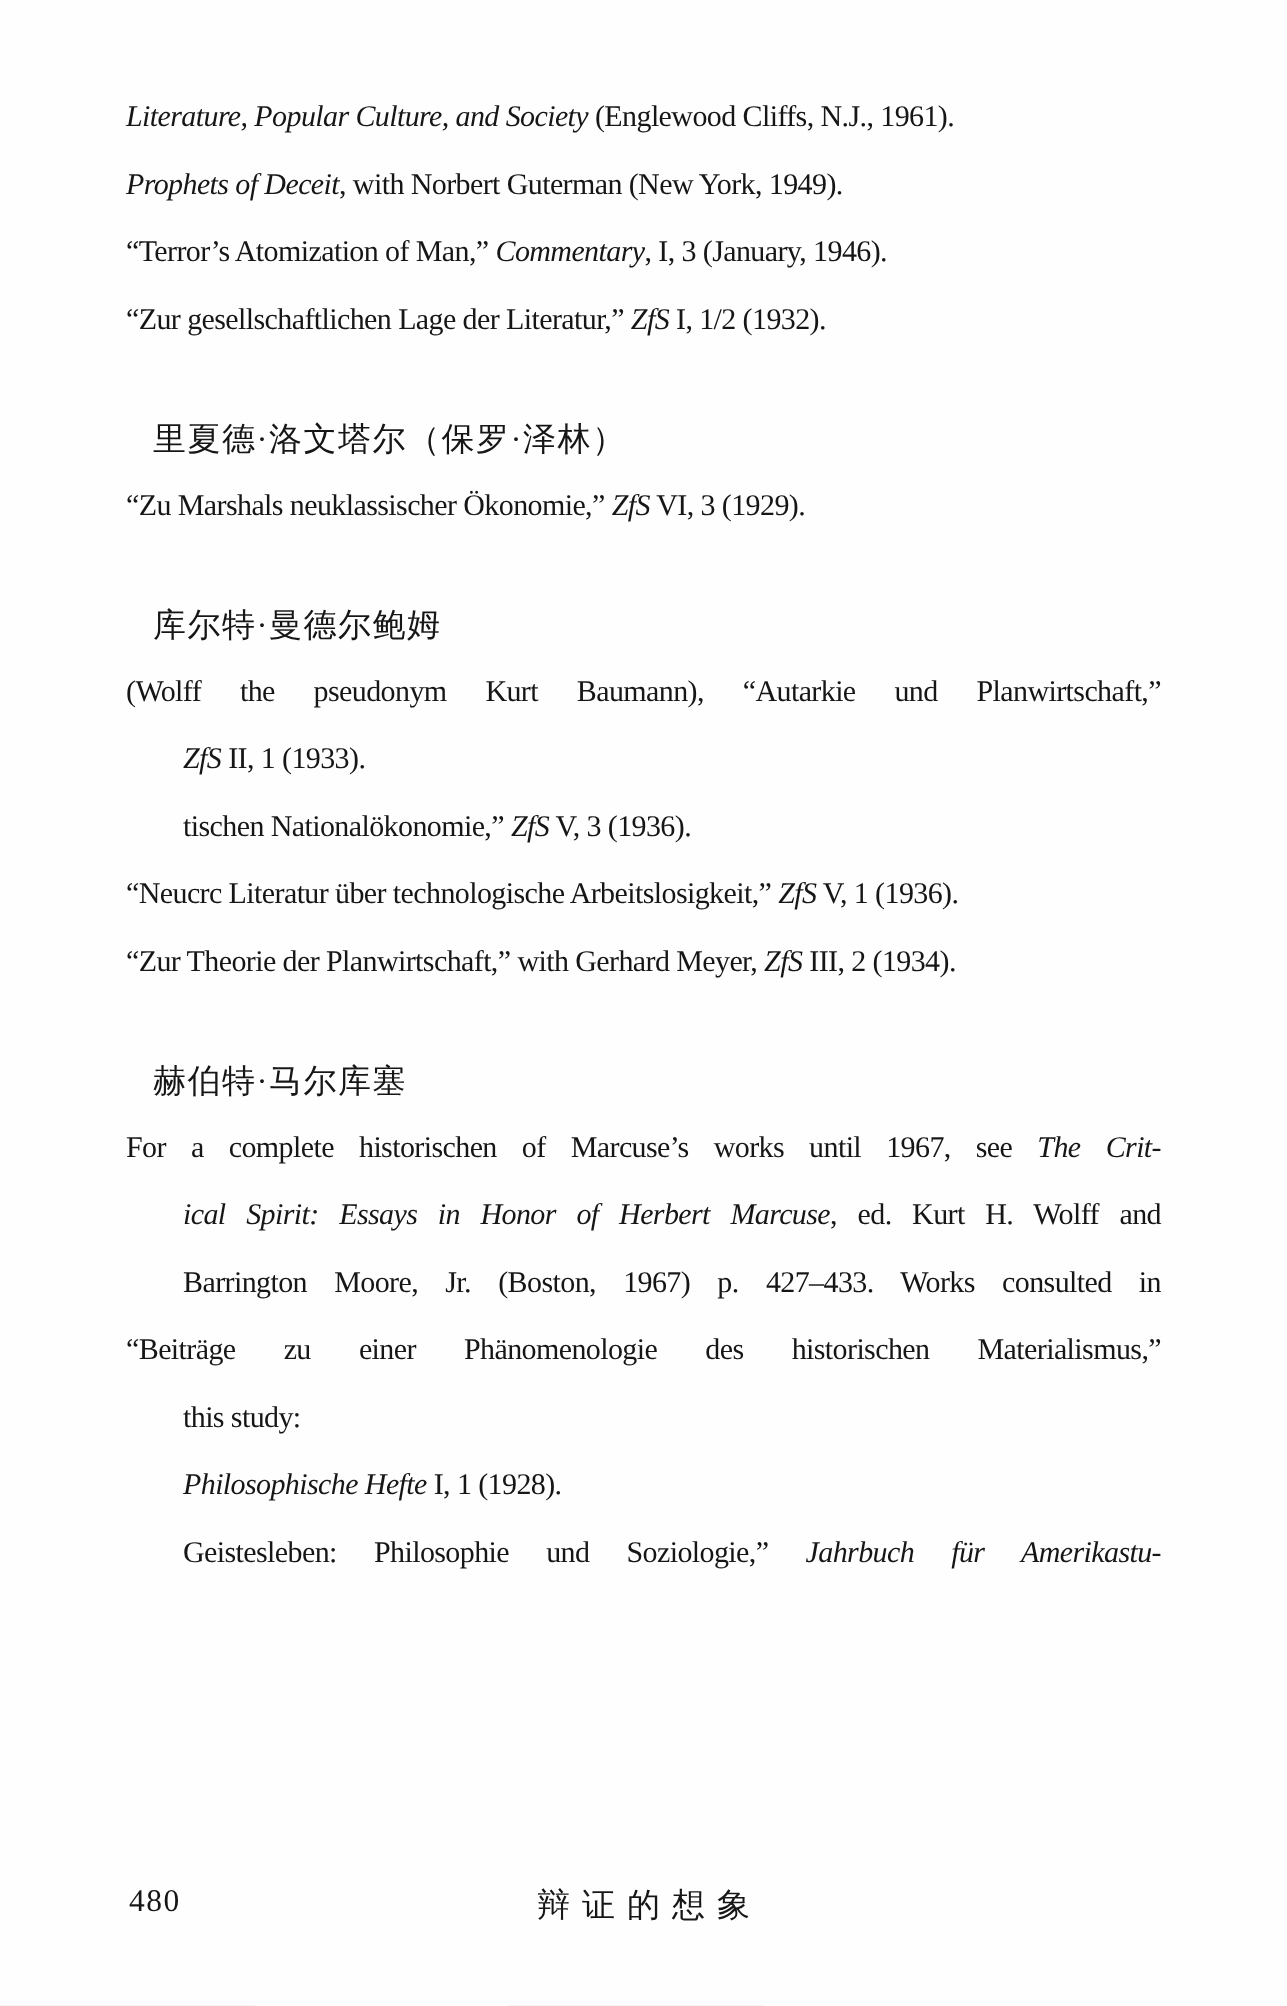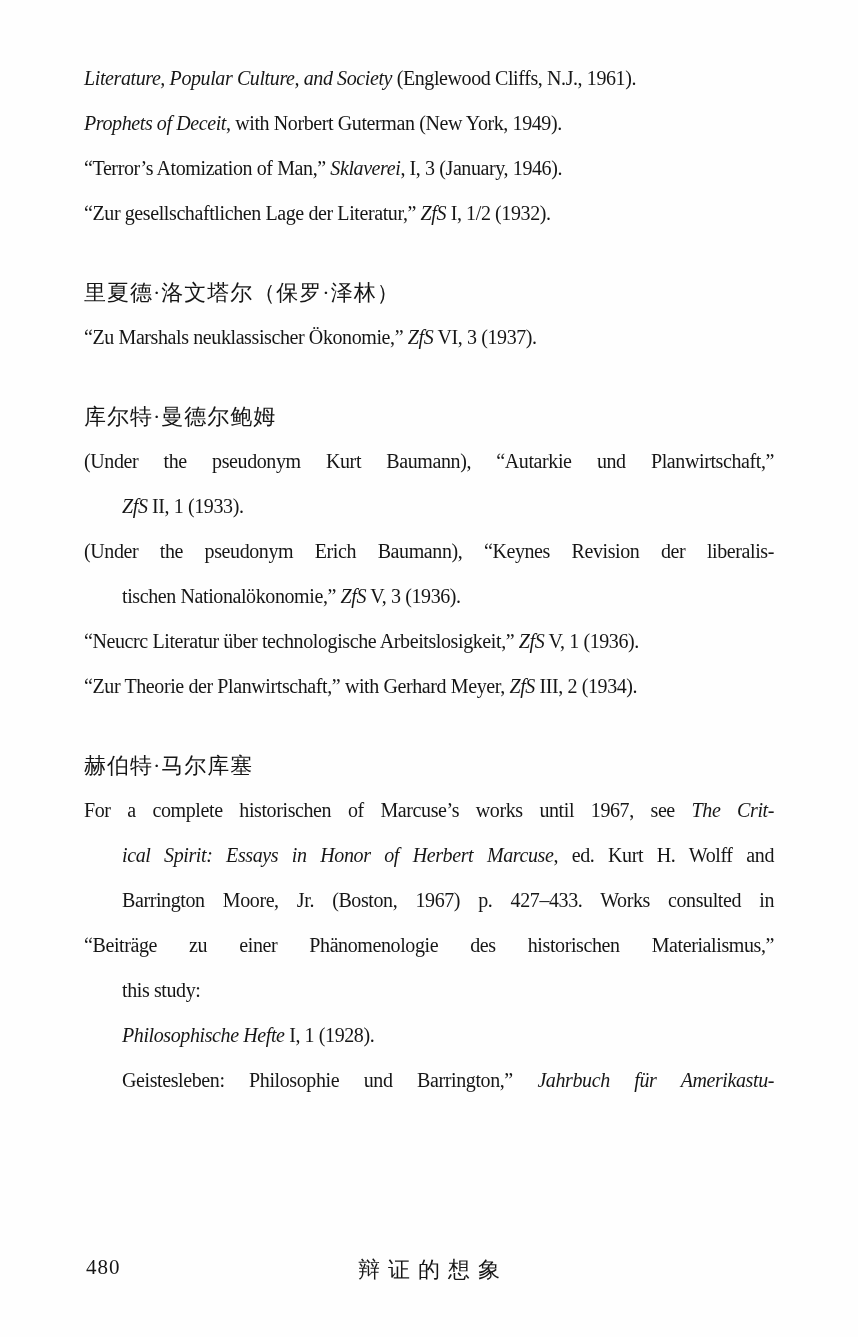--- a/index.html
+++ b/index.html
@@ -22,20 +22,21 @@
     left: 84px;
     right: 84px;
     top: 56px;
   }
   .bib-section { margin: 0; }
   .bib-section.spaced { margin-top: 34px; }
   .heading {
     font-size: 22px;
     line-height: 45px;
     letter-spacing: 1px;
+    margin-left: 18px;
   }
   .line {
     font-size: 20px;
     line-height: 45px;
     letter-spacing: -0.4px;
     white-space: normal;
   }
   .line.indent { padding-left: 38px; }
   .line.justify {
     text-align: justify;
@@ -66,44 +67,43 @@
   }
 </style>
 </head>
 <body>
 
 <div class="page">
   <main class="content">
       <section class="bib-section">
         <div class="line"><span class="it">Literature, Popular Culture, and Society</span><span class="rm"> (Englewood Cliffs, N.J., 1961).</span></div>
         <div class="line"><span class="it">Prophets of Deceit</span><span class="rm">, with Norbert Guterman (New York, 1949).</span></div>
-        <div class="line"><span class="rm">“Terror’s Atomization of Man,” </span><span class="it">Sklaverei</span><span class="rm">, I, 3 (January, 1946).</span></div>
+        <div class="line"><span class="rm">“Terror’s Atomization of Man,” </span><span class="it">Commentary</span><span class="rm">, I, 3 (January, 1946).</span></div>
         <div class="line"><span class="rm">“Zur gesellschaftlichen Lage der Literatur,” </span><span class="it">ZfS</span><span class="rm"> I, 1/2 (1932).</span></div>
       </section>
       <section class="bib-section spaced">
         <div class="heading">里夏德·洛文塔尔（保罗·泽林）</div>
-        <div class="line"><span class="rm">“Zu Marshals neuklassischer Ökonomie,” </span><span class="it">ZfS</span><span class="rm"> VI, 3 (1937).</span></div>
+        <div class="line"><span class="rm">“Zu Marshals neuklassischer Ökonomie,” </span><span class="it">ZfS</span><span class="rm"> VI, 3 (1929).</span></div>
       </section>
       <section class="bib-section spaced">
         <div class="heading">库尔特·曼德尔鲍姆</div>
-        <div class="line justify"><span class="rm">(Under the pseudonym Kurt Baumann), “Autarkie und Planwirtschaft,”</span></div>
+        <div class="line justify"><span class="rm">(Wolff the pseudonym Kurt Baumann), “Autarkie und Planwirtschaft,”</span></div>
         <div class="line indent"><span class="it">ZfS</span><span class="rm"> II, 1 (1933).</span></div>
-        <div class="line justify"><span class="rm">(Under the pseudonym Erich Baumann), “Keynes Revision der liberalis-</span></div>
         <div class="line indent"><span class="rm">tischen Nationalökonomie,” </span><span class="it">ZfS</span><span class="rm"> V, 3 (1936).</span></div>
         <div class="line"><span class="rm">“Neucrc Literatur über technologische Arbeitslosigkeit,” </span><span class="it">ZfS</span><span class="rm"> V, 1 (1936).</span></div>
         <div class="line"><span class="rm">“Zur Theorie der Planwirtschaft,” with Gerhard Meyer, </span><span class="it">ZfS</span><span class="rm"> III, 2 (1934).</span></div>
       </section>
       <section class="bib-section spaced">
         <div class="heading">赫伯特·马尔库塞</div>
         <div class="line justify"><span class="rm">For a complete historischen of Marcuse’s works until 1967, see </span><span class="it">The Crit-</span></div>
         <div class="line indent justify"><span class="it">ical Spirit: Essays in Honor of Herbert Marcuse</span><span class="rm">, ed. Kurt H. Wolff and</span></div>
         <div class="line indent justify"><span class="rm">Barrington Moore, Jr. (Boston, 1967) p. 427–433. Works consulted in</span></div>
         <div class="line justify"><span class="rm">“Beiträge zu einer Phänomenologie des historischen Materialismus,”</span></div>
         <div class="line indent"><span class="rm">this study:</span></div>
         <div class="line indent"><span class="it">Philosophische Hefte</span><span class="rm"> I, 1 (1928).</span></div>
-        <div class="line indent justify"><span class="rm">Geistesleben: Philosophie und Barrington,” </span><span class="it">Jahrbuch für Amerikastu-</span></div>
+        <div class="line indent justify"><span class="rm">Geistesleben: Philosophie und Soziologie,” </span><span class="it">Jahrbuch für Amerikastu-</span></div>
       </section>
     </main>
   <footer class="footer">
     <span class="pagenum">480</span>
     <span class="running-title">辩证的想象</span>
   </footer>
 </div>
 
 </body></html>

